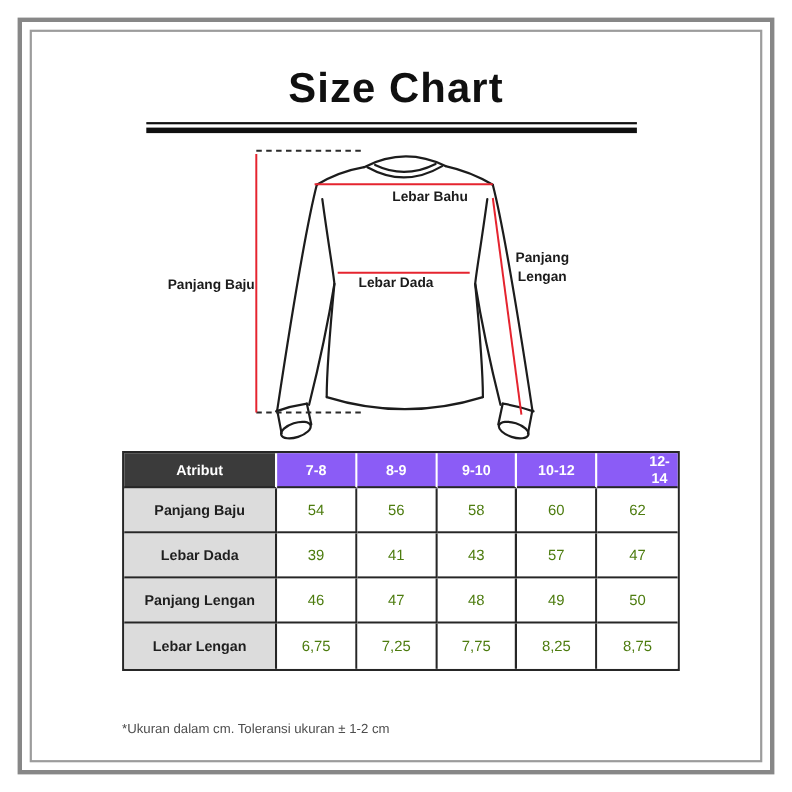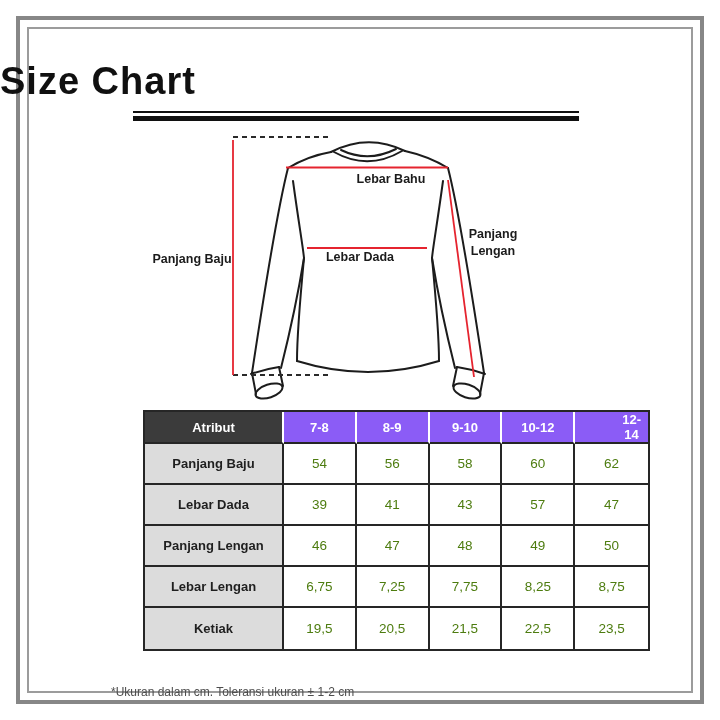--- a/index.html
+++ b/index.html
@@ -10,40 +10,39 @@
   .frame-outer {
     position:absolute; left:16px; top:16px; right:16px; bottom:16px;
     border:4px solid #878787; pointer-events:none;
   }
   .frame-inner {
     position:absolute; left:27px; top:27px; right:27px; bottom:27px;
     border:2px solid #9c9c9c; pointer-events:none;
   }
   .title {
     position:absolute; left:0; top:60px; width:720px; margin:0;
-    text-align:left; font-size:38px; font-weight:bold; color:#101010;
+    text-align:center; font-size:38px; font-weight:bold; color:#101010;
     letter-spacing:1px;
   }
   .rule { position:absolute; left:133px; width:446px; background:#101010; }
   .rule-thin  { top:111px; height:2px; }
   .rule-thick { top:116px; height:5px; }
   .diagram-svg { position:absolute; left:0; top:0; width:720px; height:720px; pointer-events:none; }
   .diag-label {
     position:absolute; font-size:12.5px; font-weight:bold; color:#1b1b1b;
     text-align:center; line-height:1.35;
   }
   .lbl-panjang-baju { left:146px; top:251px; width:92px; }
   .lbl-lebar-bahu   { left:341px; top:171px; width:100px; }
   .lbl-lebar-dada   { left:310px; top:249px; width:100px; }
   .lbl-panjang-lengan { left:447px; top:226px; width:92px; }
   .size-table {
     position:absolute; left:111px; top:410px; width:507px;
     border:2px solid #262626; border-collapse:separate; border-spacing:0;
     table-layout:fixed;
-    margin-left:32px;
   }
   .size-table th, .size-table td {
     border-right:2px solid #262626; border-bottom:2px solid #262626;
     box-sizing:border-box; text-align:center; vertical-align:middle;
     padding:0;
   }
   .size-table th:last-child, .size-table td:last-child { border-right:none; }
   .size-table tbody tr:last-child td { border-bottom:none; }
   .size-table thead th {
     height:30px; color:#ffffff; font-size:13px; font-weight:bold;
@@ -51,21 +50,21 @@
   }
   .size-table thead th:last-child { border-right:none;padding-left:40px; }
   .size-table thead th.attr-head { background:#3b3b3b; }
   .size-table thead th.size-head { background:#8b5cf6; }
   .size-table tbody td { height:41px; background:#ffffff; }
   .size-table tbody td.row-label {
     background:#dcdcdc; font-weight:bold; font-size:13px; color:#1f1f1f;
   }
   .size-table tbody td.val { font-size:13.5px; color:#4d7c0f; }
   .footnote {
-    position:absolute; left:111px; top:685px; font-size:12px; color:#4d4d4d;
+    position:absolute; left:111px; top:655px; font-size:12px; color:#4d4d4d;
   }
 </style>
 </head>
 <body>
 
 <div class="frame-outer"></div>
 <div class="frame-inner"></div>
 
 <h1 class="title">Size Chart</h1>
 <div class="rule rule-thin"></div>
@@ -157,24 +156,16 @@
       <td class="val">50</td>
     </tr>
     <tr>
       <td class="row-label">Lebar Lengan</td>
       <td class="val">6,75</td>
       <td class="val">7,25</td>
       <td class="val">7,75</td>
       <td class="val">8,25</td>
       <td class="val">8,75</td>
     </tr>
-    <tr>
-      <td class="row-label">Ketiak</td>
-      <td class="val">19,5</td>
-      <td class="val">20,5</td>
-      <td class="val">21,5</td>
-      <td class="val">22,5</td>
-      <td class="val">23,5</td>
-    </tr>
   </tbody>
 </table>
 
 <div class="footnote">*Ukuran dalam cm. Toleransi ukuran ± 1-2 cm</div>
 
 </body></html>

